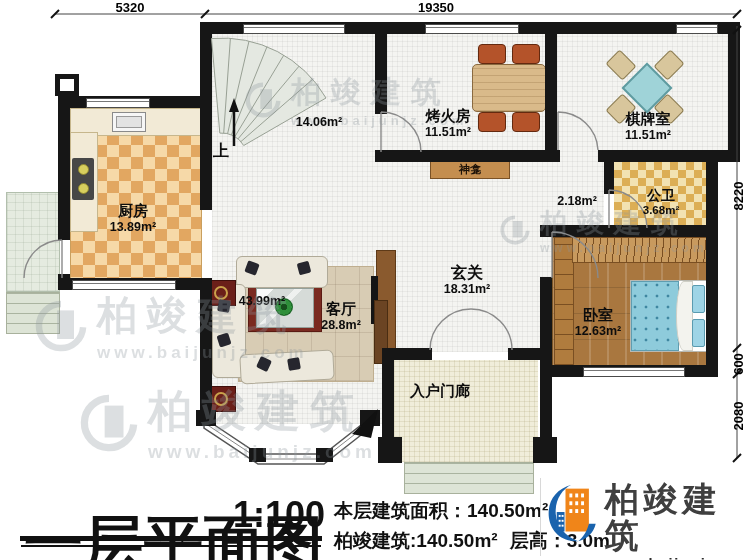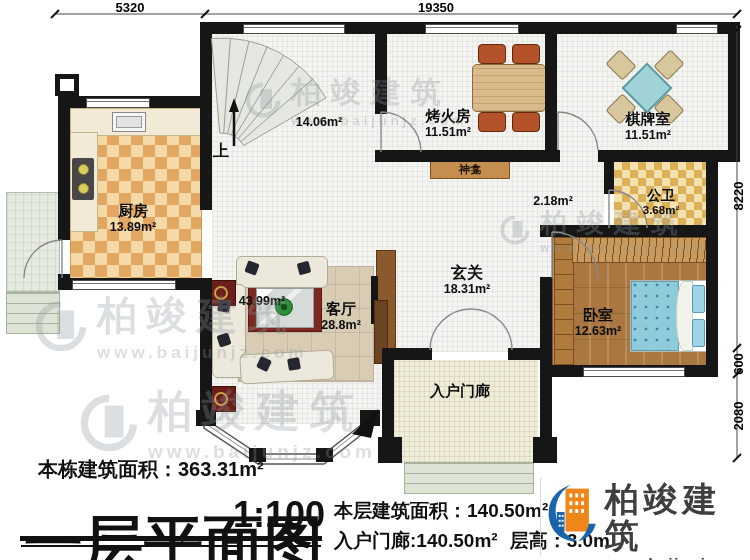--- a/index.html
+++ b/index.html
@@ -325,21 +325,21 @@
     <div class="ar">11.51m²</div>
     </div>
   <div class="rl" style="left:648px;top:126px">
     <div class="nm">棋牌室</div>
     <div class="ar">11.51m²</div>
     </div>
   <div class="rl" style="left:133px;top:218px">
     <div class="nm">厨房</div>
     <div class="ar">13.89m²</div>
     </div>
-  <div class="rl" style="left:553px;top:201px">
+  <div class="rl" style="left:577px;top:201px">
     <div class="ar">2.18m²</div>
     </div>
   <div class="rl" style="left:661px;top:202px">
     <div class="nm" style="font-size:14px">公卫</div>
     <div class="ar" style="font-size:11.5px">3.68m²</div>
     </div>
   <div class="rl" style="left:467px;top:280px">
     <div class="nm" style="font-size:16px">玄关</div>
     <div class="ar">18.31m²</div>
     </div>
@@ -347,36 +347,33 @@
     <div class="nm">客厅</div>
     <div class="ar">28.8m²</div>
     </div>
   <div class="rl" style="left:262px;top:301px;z-index:12">
     <div class="ar">43.99m²</div>
     </div>
   <div class="rl" style="left:598px;top:322px">
     <div class="nm">卧室</div>
     <div class="ar">12.63m²</div>
     </div>
-  <div class="rl" style="left:460px;top:391px">
+  <div class="rl" style="left:440px;top:391px">
     <div class="nm">入户门廊</div>
     </div>
 
-  <div class="tb tb-total">
-    <span>本栋建筑面积：</span><span>363.31m²</span>
-  </div>
   <div class="tb tb-title">一层平面图</div>
   <div class="tb tb-scale">1:100</div>
   <div class="tb tb-line1"></div>
   <div class="tb tb-line2"></div>
   <div class="tb tb-floor">
     <span>本层建筑面积：</span><span>140.50m²</span>
   </div>
   <div class="tb tb-foot">
-    <span>入户门廊:</span><span>140.50m²</span><span class="gap"></span><span>层高：</span><span>3.0m</span>
+    <span>柏竣建筑:</span><span>140.50m²</span><span class="gap"></span><span>层高：</span><span>3.0m</span>
   </div>
   <div class="tb tb-div"></div>
   <div class="logo">
     <svg width="52" height="62" viewBox="0 0 52 62">
       <path d="M26,2 C9,7 1,20 3,36 C5,51 17,61 33,60 C20,55 11,45 10,32 C9,18 16,7 26,2 Z" fill="#1a63ad"></path>
       <rect x="20" y="6" width="24" height="44" fill="#f08519"></rect>
       <rect x="24" y="11" width="3" height="4" fill="#fff"></rect>
         <rect x="30" y="11" width="3" height="4" fill="#fff"></rect>
         <rect x="36" y="11" width="3" height="4" fill="#fff"></rect>
       <rect x="24" y="19" width="3" height="4" fill="#fff"></rect>

